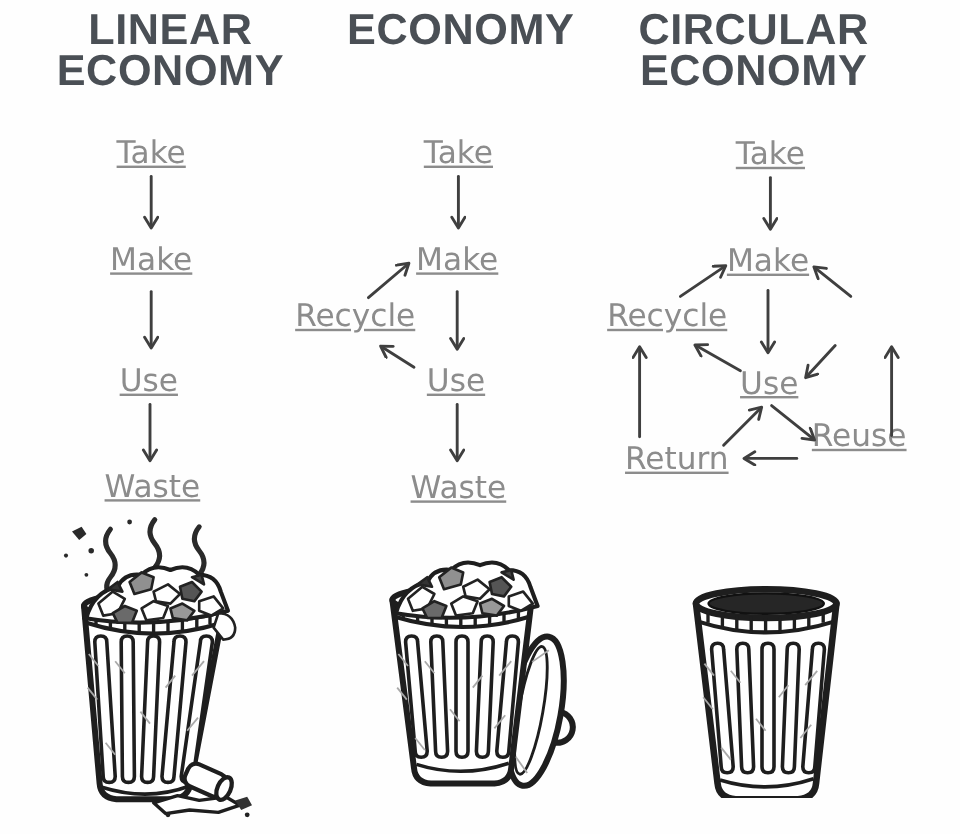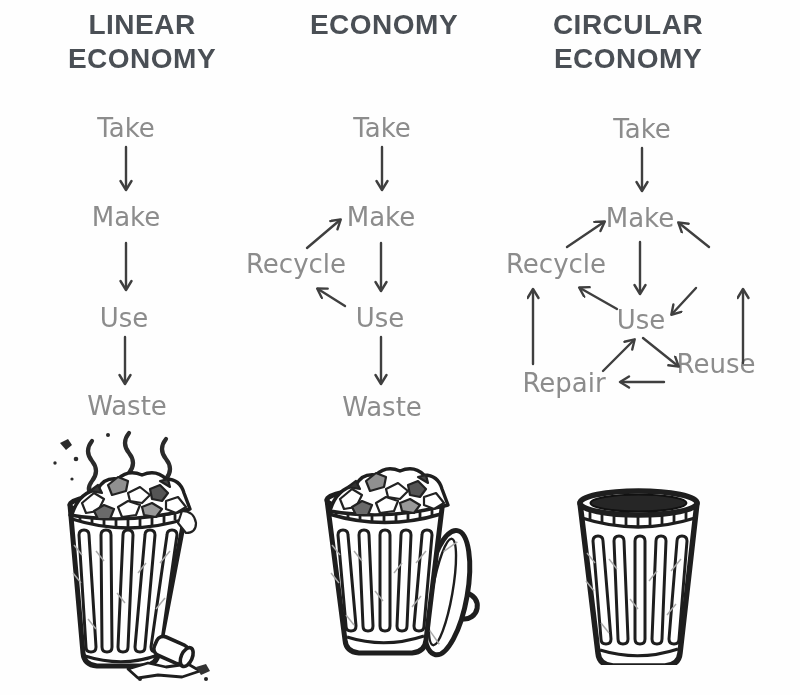--- a/index.html
+++ b/index.html
@@ -3,27 +3,27 @@
 <meta charset="utf-8">
 <style>
   html,body{margin:0;padding:0;background:#ffffff;}
   .canvas{
     position:relative;width:800px;height:695px;background:#fefefe;
     font-family:"DejaVu Sans", sans-serif;overflow:hidden;
   }
   .col-title{
     position:absolute;top:8px;text-align:center;
     font-family:"Liberation Sans", sans-serif;
-    font-weight:800;font-size:28px;line-height:34px;
+    font-weight:800;font-size:36px;line-height:34px;
     color:#4a4f55;letter-spacing:.5px;
   }
   .title-line{display:block;}
   .node{
     position:absolute;transform:translate(-50%,-50%);
-    font-size:26px;color:#8c8c8c;white-space:nowrap;
+    font-size:26px;color:#8c8c8c;white-space:nowrap;text-decoration:underline;
   }
   .arrow-layer,.bin{position:absolute;pointer-events:none;}
 </style>
 </head>
 <body>
 
 <div class="canvas">
 
   <div class="col-title" style="left:32px;width:220px;">
     <span class="title-line">LINEAR</span>
@@ -45,21 +45,21 @@
   <span class="node" style="left:382px;top:128px;">Take</span>
   <span class="node" style="left:381px;top:217px;">Make</span>
   <span class="node" style="left:296px;top:264px;">Recycle</span>
   <span class="node" style="left:380px;top:318px;">Use</span>
   <span class="node" style="left:382px;top:407px;">Waste</span>
 
   <span class="node" style="left:642px;top:129px;">Take</span>
   <span class="node" style="left:640px;top:218px;">Make</span>
   <span class="node" style="left:556px;top:264px;">Recycle</span>
   <span class="node" style="left:641px;top:320px;">Use</span>
-  <span class="node" style="left:564px;top:383px;">Repair</span>
+  <span class="node" style="left:564px;top:383px;">Return</span>
   <span class="node" style="left:716px;top:364px;">Reuse</span>
 
   <svg class="arrow-layer" style="left:0;top:0;" width="800" height="695" viewBox="0 0 800 695">
     <defs>
       <marker id="vhead" markerWidth="16" markerHeight="14" refX="10" refY="6.5" orient="auto" markerUnits="userSpaceOnUse">
         <path d="M2,1 L11,6.5 L2,12" fill="none" stroke="#3f3f3f" stroke-width="2.4" stroke-linecap="round" stroke-linejoin="round"></path>
       </marker>
     </defs>
     <g stroke="#3f3f3f" stroke-width="2.4" fill="none" stroke-linecap="round">
 

